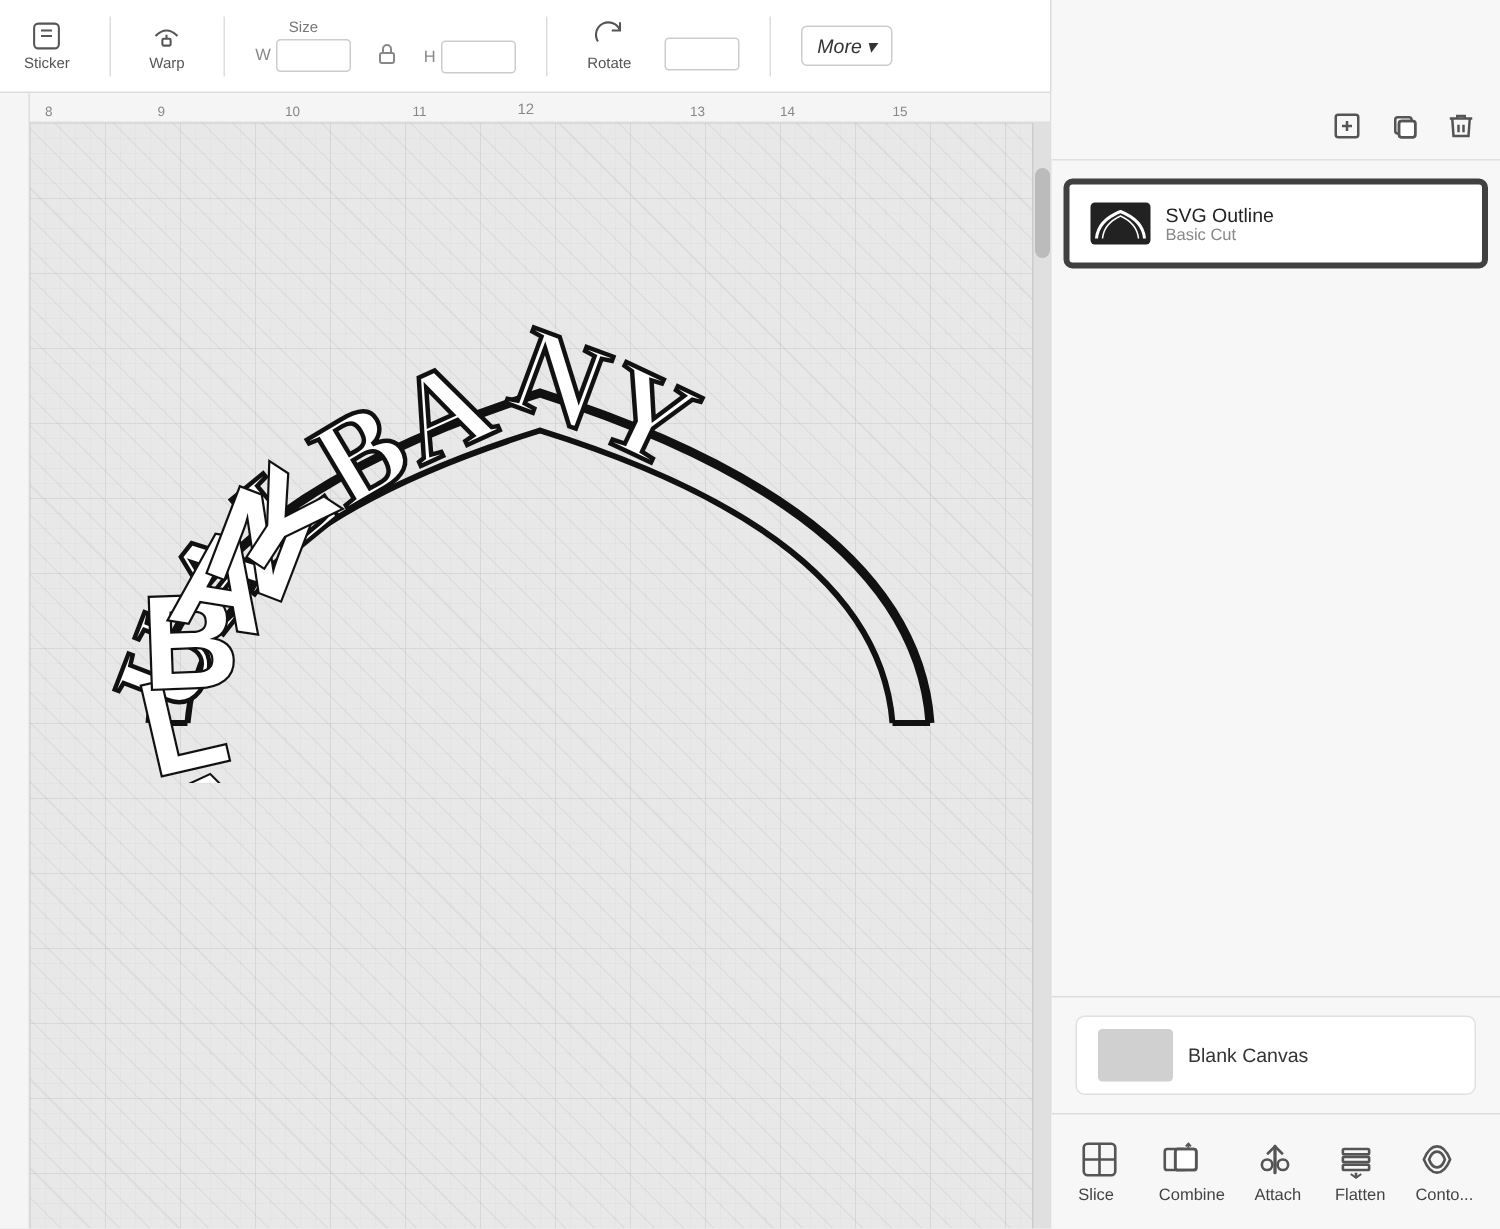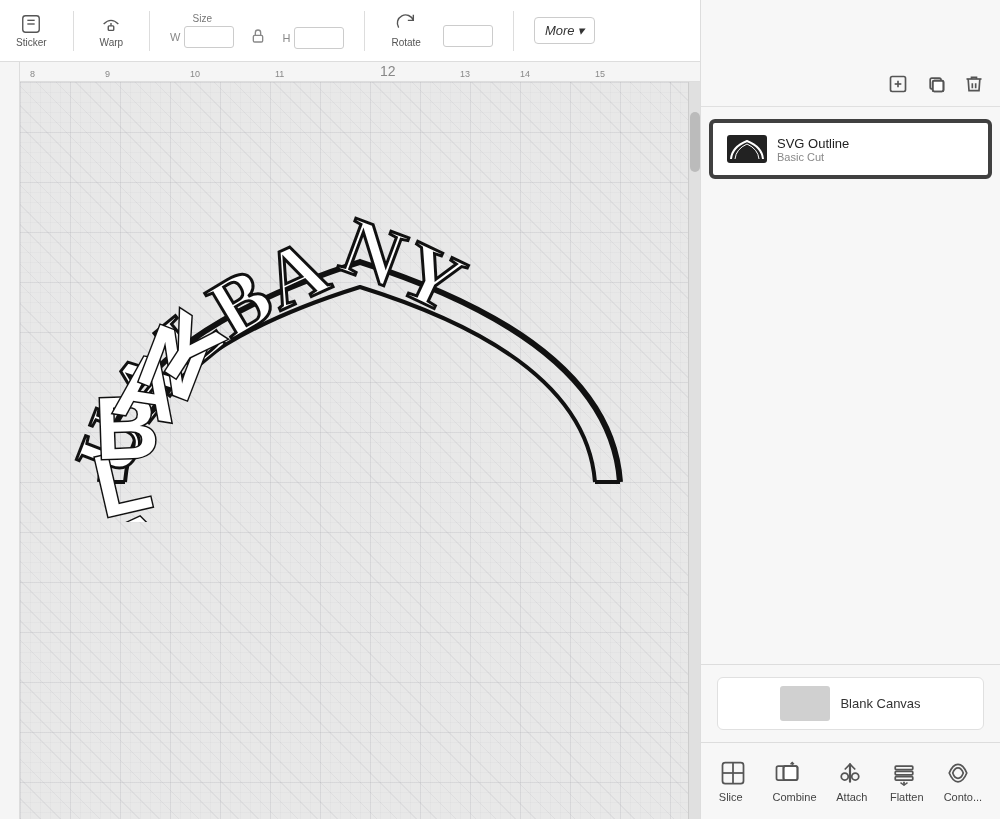--- a/index.html
+++ b/index.html
@@ -169,21 +169,20 @@
     .canvas-item {
       display: flex;
       align-items: center;
       padding: 8px 14px;
       gap: 10px;
       margin: 4px 8px;
       background: #fff;
       border: 1px solid #e0e0e0;
       border-radius: 6px;
       cursor: pointer;
-      justify-content: center;
     }
     .canvas-thumb {
       width: 50px;
       height: 35px;
       background: #d0d0d0;
       border-radius: 3px;
       flex-shrink: 0;
     }
     .canvas-label { font-size: 13px; color: #333; }
 
@@ -390,21 +389,21 @@
 
 <div id="canvas-area">
 
   <div class="ruler-h">
     <div style="width:20px;background:#f5f5f5;height:100%;"></div>
     <div style="position:relative;flex:1;height:100%;">
       <span style="position:absolute;left:10px;bottom:2px;font-size:9px;color:#888;">8</span>
       <span style="position:absolute;left:85px;bottom:2px;font-size:9px;color:#888;">9</span>
       <span style="position:absolute;left:170px;bottom:2px;font-size:9px;color:#888;">10</span>
       <span style="position:absolute;left:255px;bottom:2px;font-size:9px;color:#888;">11</span>
-      <span style="position:absolute;left:360px;bottom:2px;font-size:14px;color:#888;">12</span>
+      <span style="position:absolute;left:325px;bottom:2px;font-size:10px;color:#888;">12</span>
       <span style="position:absolute;left:440px;bottom:2px;font-size:9px;color:#888;">13</span>
       <span style="position:absolute;left:500px;bottom:2px;font-size:9px;color:#888;">14</span>
       <span style="position:absolute;left:575px;bottom:2px;font-size:9px;color:#888;margin-top:36px;">15</span>
     </div>
   </div>
 
   <div class="ruler-v">
     <div style="height:20px;"></div>
   </div>
 

